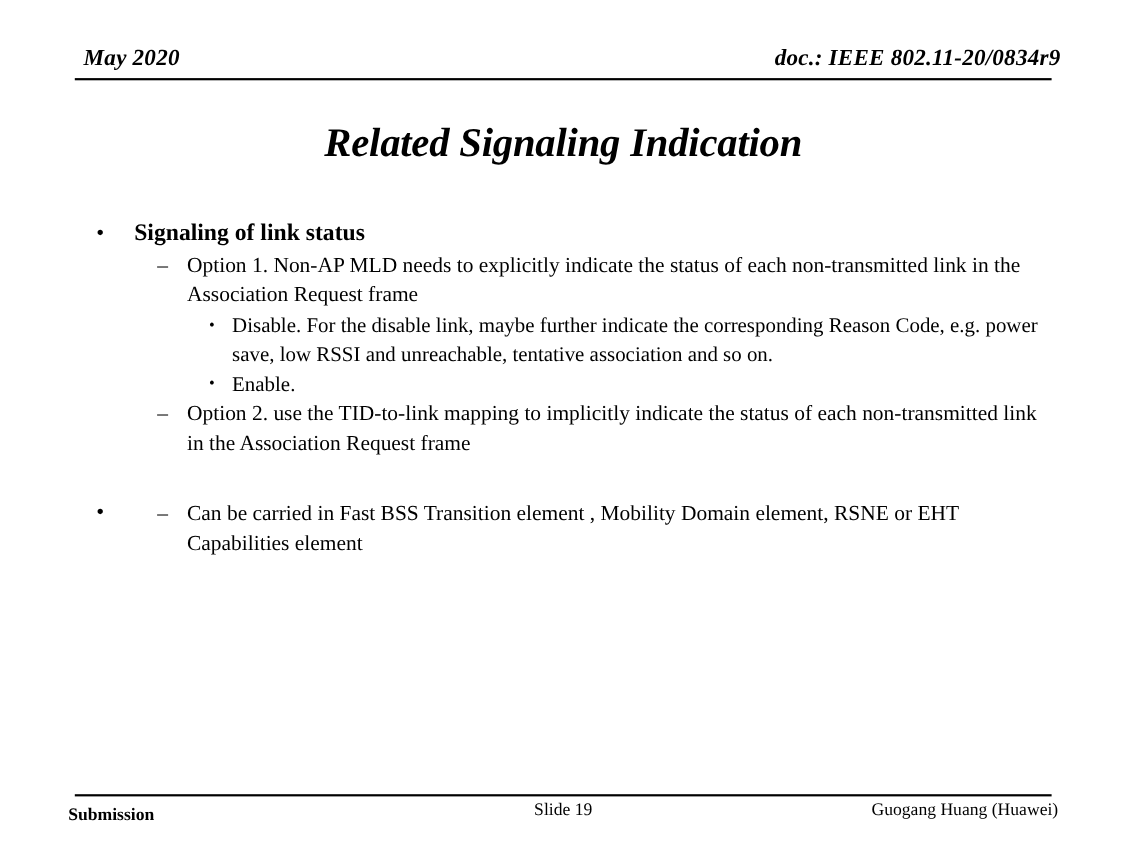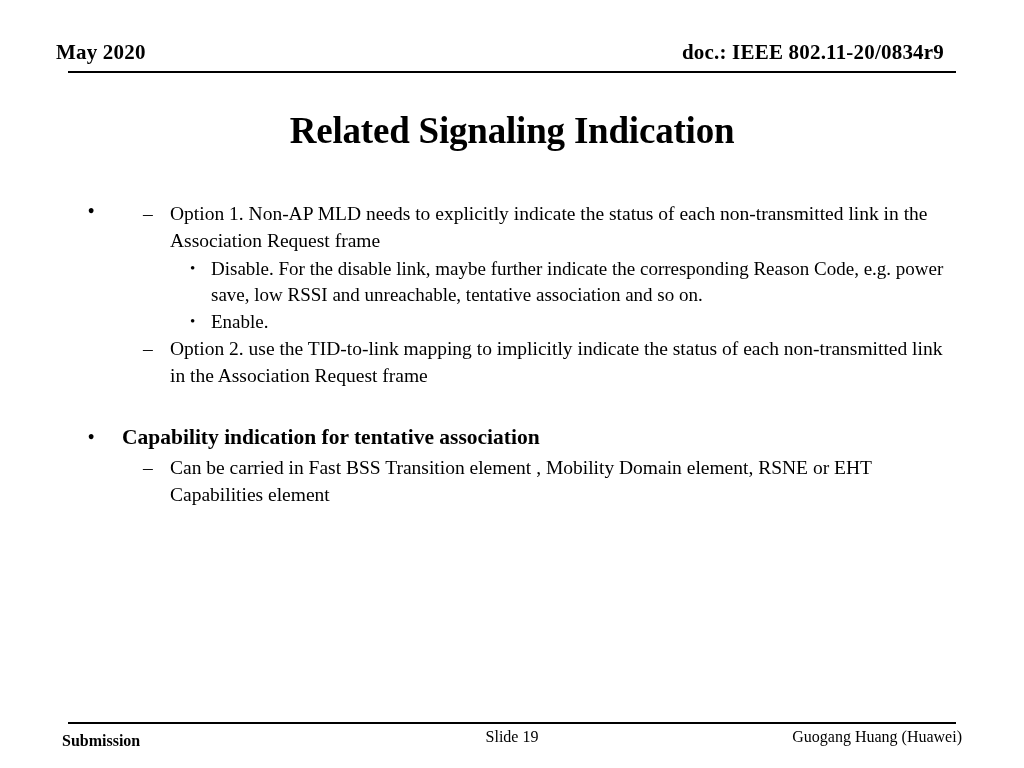--- a/index.html
+++ b/index.html
@@ -12,24 +12,25 @@
     height: 768px;
     position: relative;
     font-family: "Liberation Serif", "DejaVu Serif", serif;
     color: #000000;
     overflow: hidden;
   }
 
   
   .slide-header {
     position: absolute;
-    left: 56px;
+    left: 76px;
     top: 40px;
     width: 888px;
     height: 32px;
+    font-style: italic;
   }
   .slide-header .hdr-date {
     position: absolute;
     left: 0;
     top: 0;
     font-size: 21px;
     font-weight: bold;
     letter-spacing: 0.2px;
     white-space: nowrap;
   }
@@ -56,20 +57,21 @@
   .slide-title {
     position: absolute;
     left: 62px;
     top: 110px;
     width: 900px;
     text-align: center;
     font-size: 37px;
     font-weight: bold;
     letter-spacing: -0.2px;
     line-height: 1.12;
+    font-style: italic;
   }
 
   
   .slide-body {
     position: absolute;
     left: 0;
     top: 198px;
     width: 1024px;
   }
 
@@ -183,20 +185,21 @@
   <div class="hdr-doc">doc.: IEEE 802.11-20/0834r9</div>
 </div>
 <div class="header-rule"></div>
 
 <div class="slide-title">Related Signaling Indication</div>
 
 <div class="slide-body">
 
   <div class="blk lvl1">
     <span class="marker">•</span>
+    <span>Signaling of link status</span>
   </div>
 
   <div class="blk lvl2">
     <span class="marker">–</span>
     <span>Option 1. Non-AP MLD needs to explicitly indicate the status of each non-transmitted link in the Association Request frame</span>
   </div>
 
   <div class="blk lvl3">
     <span class="marker">•</span>
     <span>Disable. For the disable link,  maybe further indicate the corresponding Reason Code, e.g. power save, low RSSI and unreachable, tentative association and so on.</span>
@@ -209,21 +212,20 @@
 
   <div class="blk lvl2">
     <span class="marker">–</span>
     <span>Option 2. use the TID-to-link mapping to implicitly indicate the status of each non-transmitted link in the Association Request frame</span>
   </div>
 
   <div class="spacer-line"></div>
 
   <div class="blk lvl1">
     <span class="marker">•</span>
-    <span>Capability indication for tentative association</span>
   </div>
 
   <div class="blk lvl2">
     <span class="marker">–</span>
     <span>Can be carried in Fast BSS Transition element , Mobility Domain element, RSNE or EHT Capabilities element</span>
   </div>
 
 </div>
 
 <div class="footer-rule"></div>

